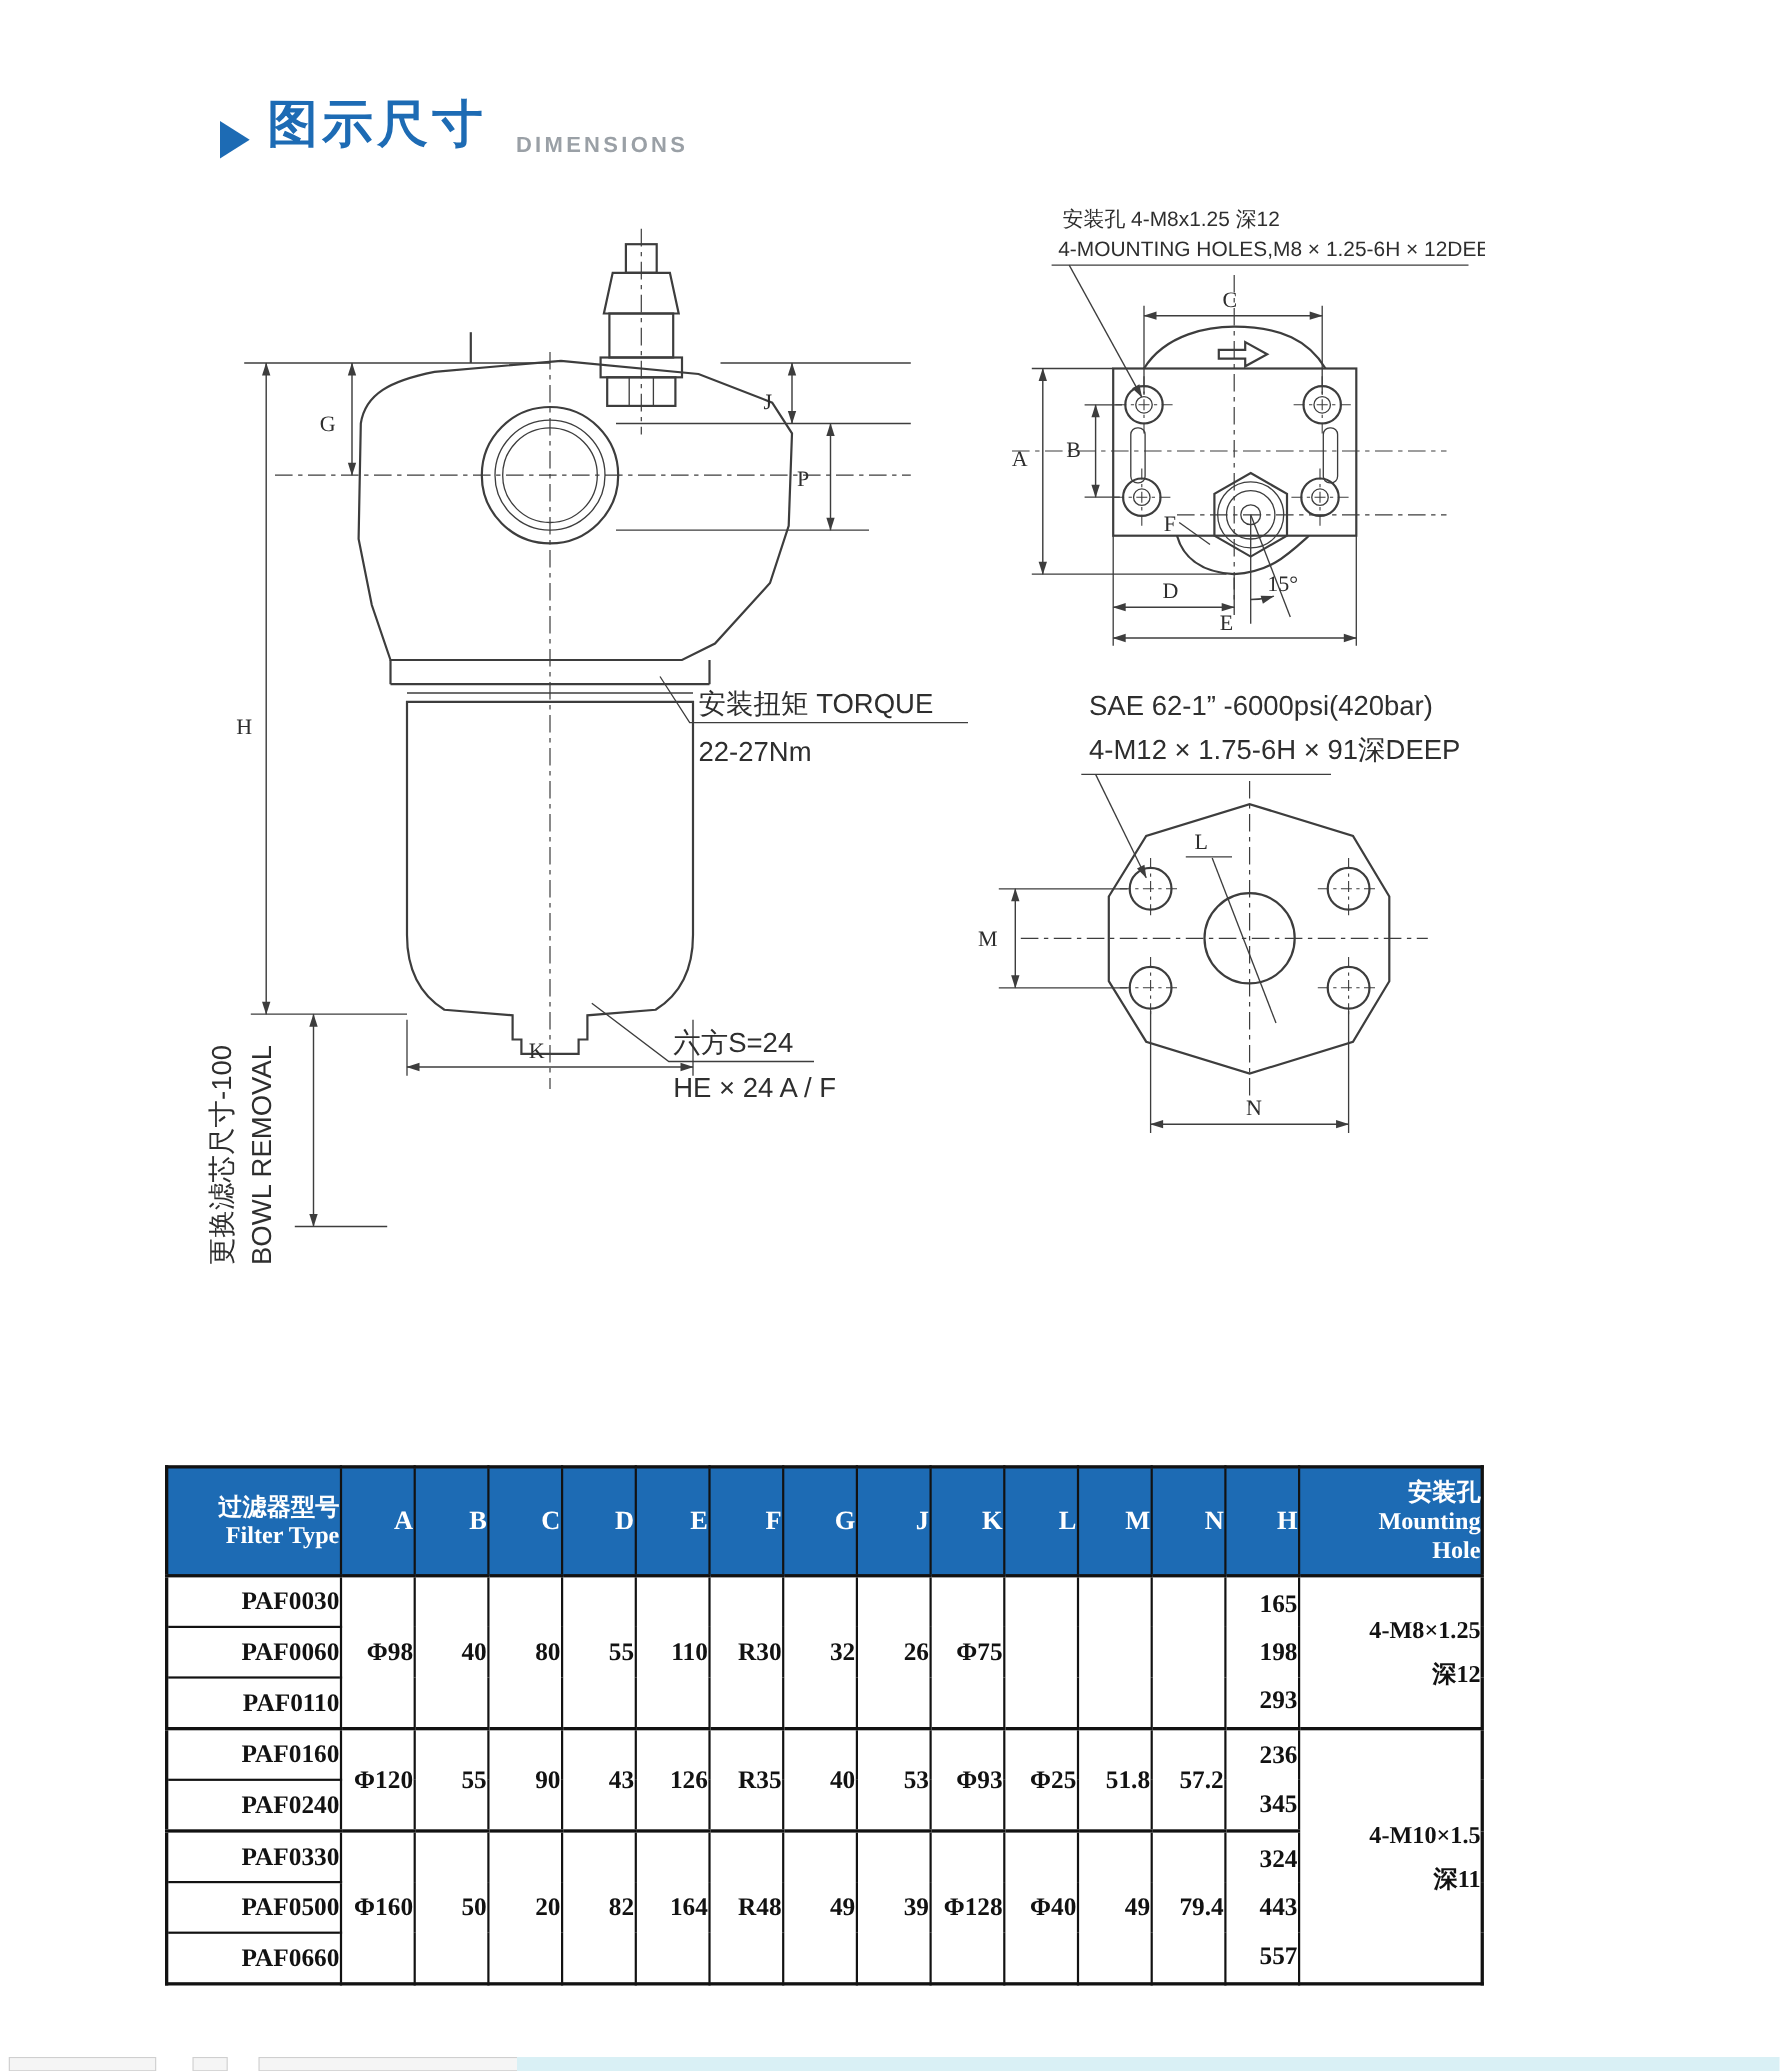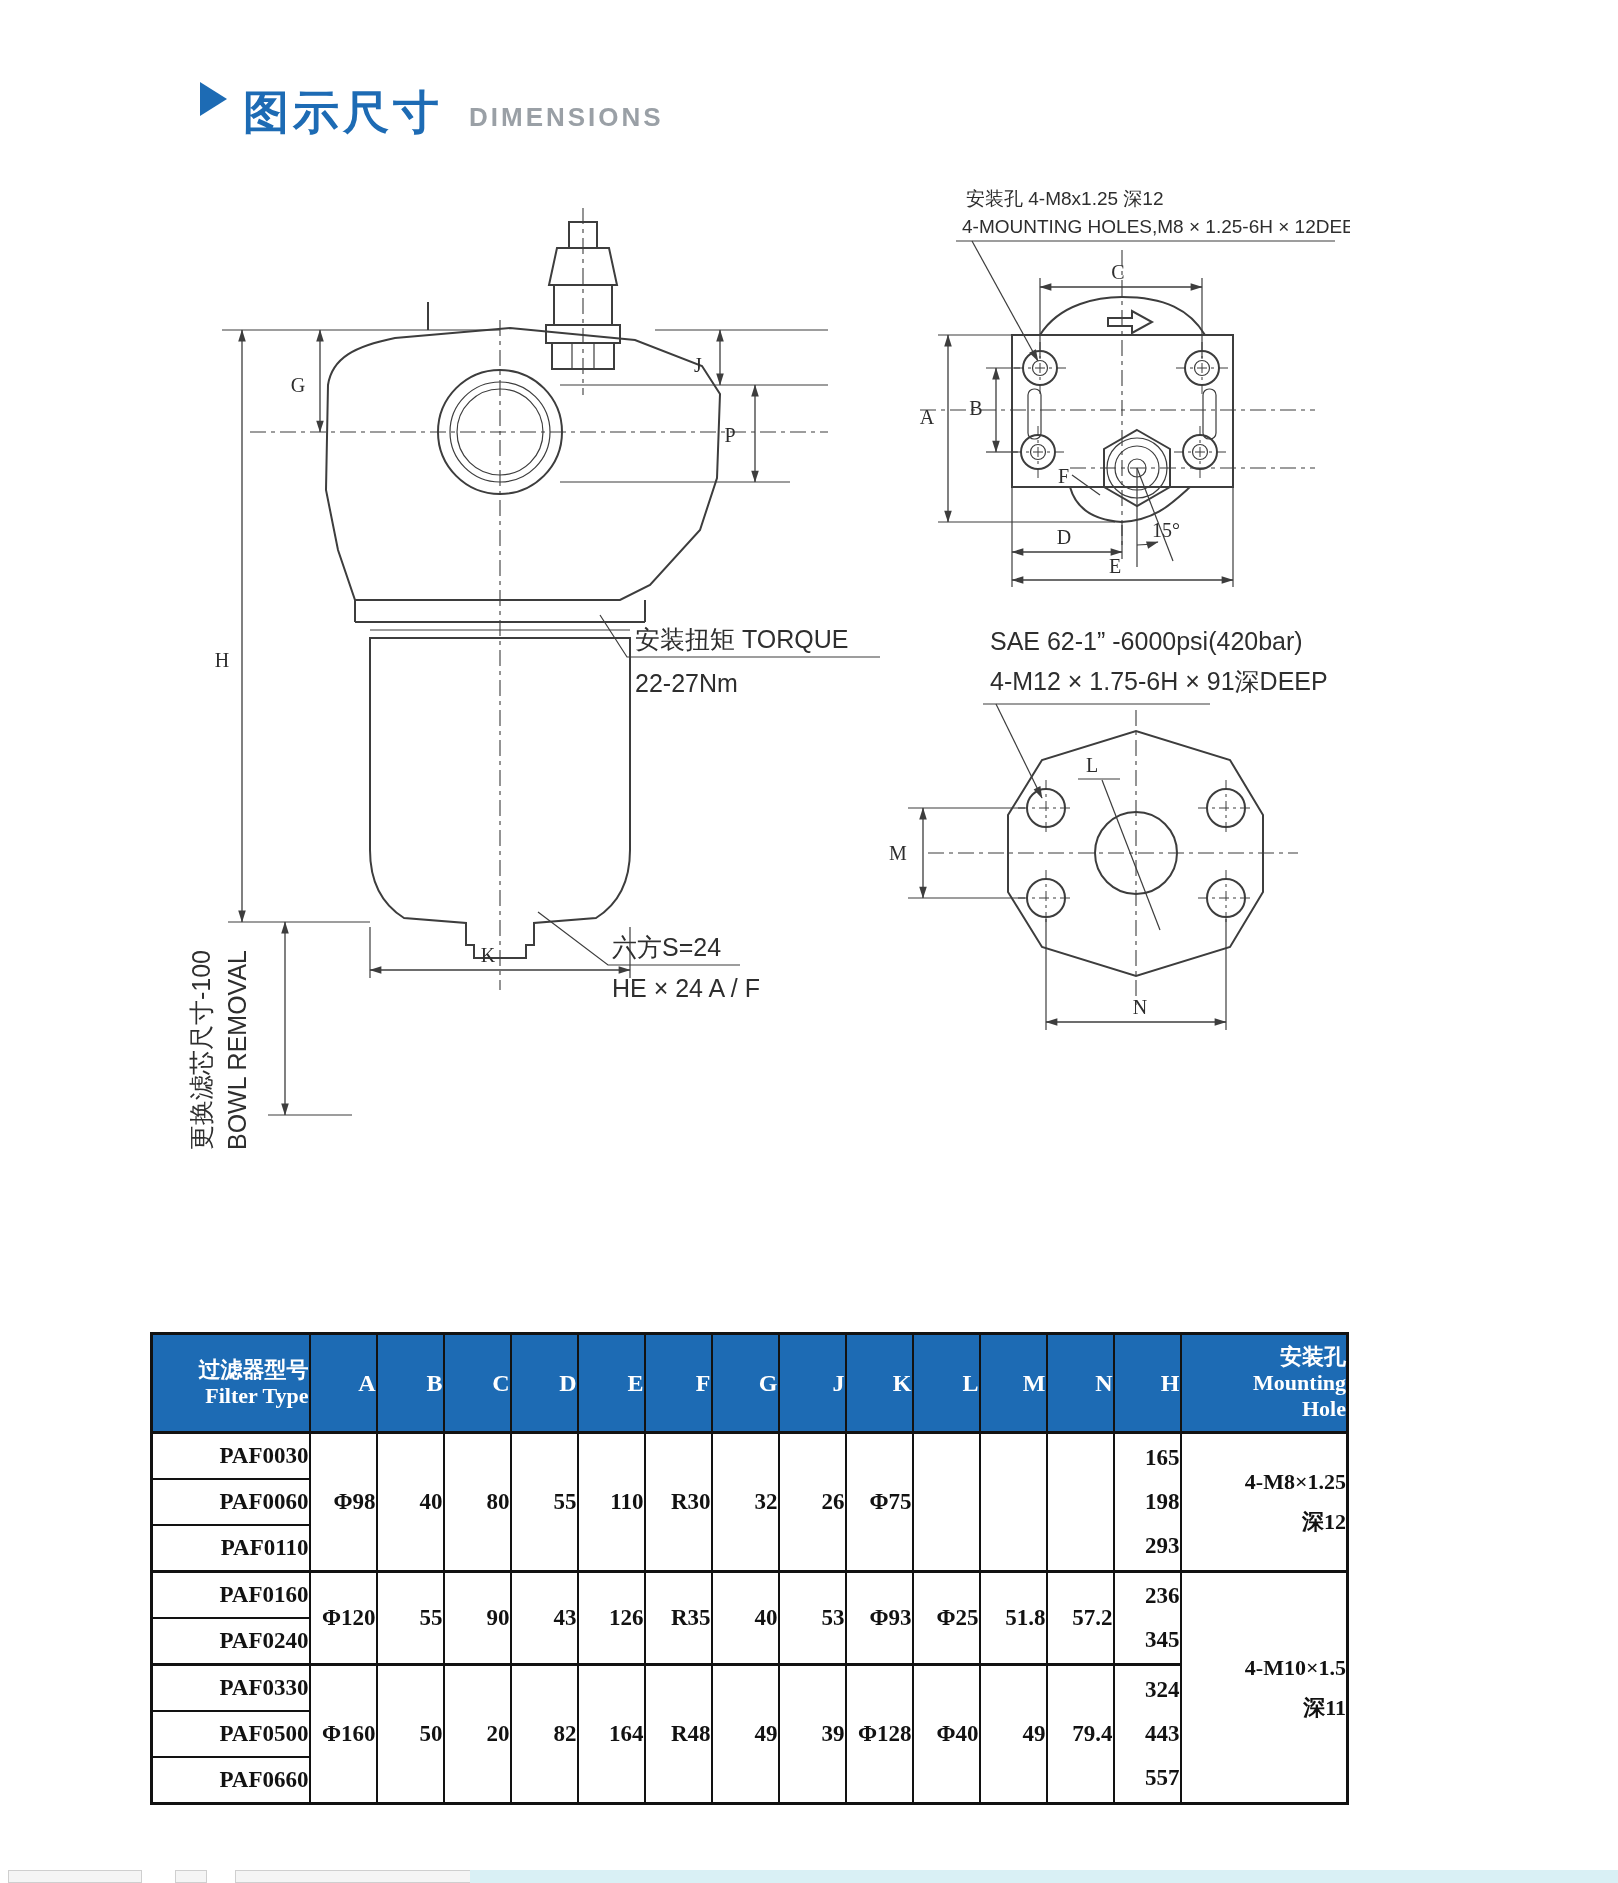--- a/index.html
+++ b/index.html
@@ -1,24 +1,24 @@
 <!DOCTYPE html>
 <html><head>
 <meta charset="utf-8">
 <style>
   html,body{margin:0;padding:0;background:#ffffff;}
   #page{position:relative;width:1618px;height:1883px;background:#ffffff;overflow:hidden;
         font-family:"Liberation Sans",sans-serif;}
 
   
-  .hdr{position:absolute;left:200px;top:82px;display:flex;align-items:flex-start;}
+  .hdr{position:absolute;left:200px;top:82px;display:flex;align-items:flex-end;}
   .tri{width:0;height:0;border-left:27px solid #1d6bb4;border-top:17px solid transparent;
        border-bottom:17px solid transparent;margin-right:16px;}
   .t-zh{font-size:46px;font-weight:bold;color:#1d6bb4;letter-spacing:4px;}
-  .t-en{font-size:26px;font-weight:bold;color:#9aa0a6;letter-spacing:3px;margin-left:26px;margin-top:20px;}
+  .t-en{font-size:20px;font-weight:bold;color:#9aa0a6;letter-spacing:3px;margin-left:26px;margin-top:20px;}
 
   
   svg{position:absolute;}
   svg text{fill:#2e2e2e;}
   .ol{fill:none;stroke:#3d3d3d;stroke-width:2;}
   .thin{fill:none;stroke:#3d3d3d;stroke-width:1.2;}
   .dim{fill:none;stroke:#3d3d3d;stroke-width:1.3;}
   .cl{fill:none;stroke:#3d3d3d;stroke-width:1.1;stroke-dasharray:16 5 4 5;}
   .cls{fill:none;stroke:#3d3d3d;stroke-width:1;stroke-dasharray:10 4 3 4;}
   .lbl{font-family:"Liberation Serif",serif;font-size:20px;}

